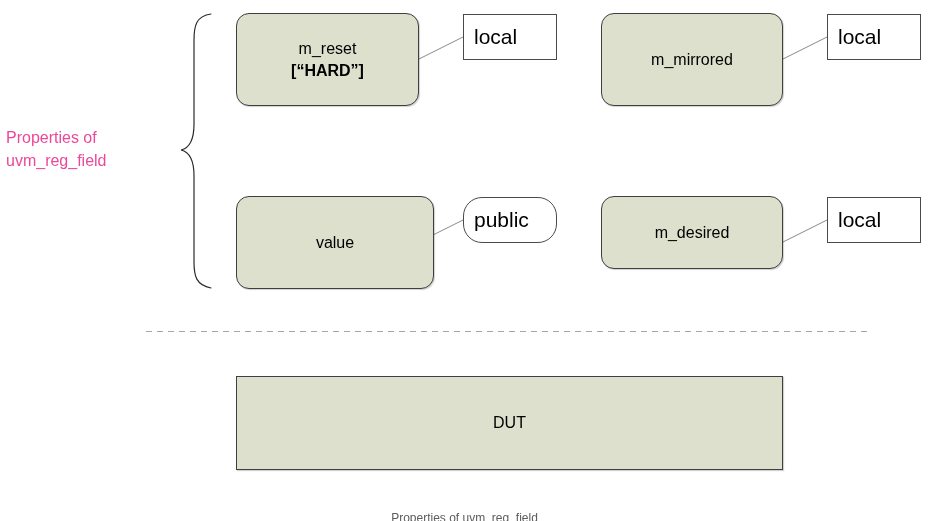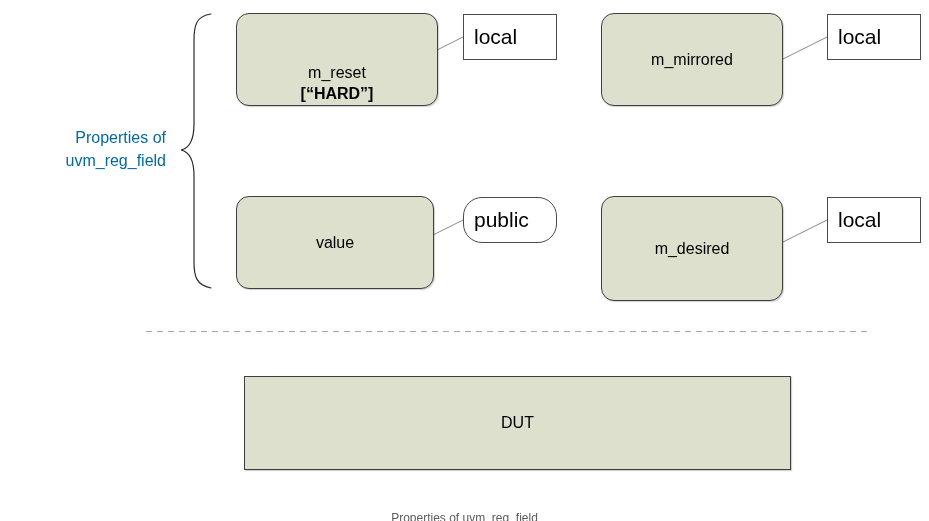--- a/index.html
+++ b/index.html
@@ -65,22 +65,22 @@
     align-items: center;
     justify-content: center;
     font-size: 16px;
     color: #000;
     box-shadow: 1px 1px 1px rgba(0,0,0,0.18);
   }
   .group-label {
     position: absolute;
     font-size: 16px;
     line-height: 1.45;
-    text-align: right;
-    color: #0369a1;
+    text-align: left;
+    color: #ec4899;
     white-space: nowrap;
   }
   .caption {
     position: absolute;
     font-size: 12px;
     color: #5c5c5c;
     text-align: center;
     width: 100%;
     left: 0;
     margin-top: 26px;
@@ -118,21 +118,21 @@
     <line x1="783" y1="242" x2="827" y2="220" stroke="#8a8a8a" stroke-width="1"></line>
 
     <line x1="146" y1="331.5" x2="872" y2="331.5" stroke="#A6A6A6" stroke-width="1.2" stroke-dasharray="6 5"></line>
   </svg>
 
   <div class="group-label" style="left:6px; top:126px; width:160px;">
     <span>Properties of</span><br>
     <span>uvm_reg_field</span>
   </div>
 
-  <div class="node-box" style="left:236px; top:13px; width:202px; height:93px;align-items:flex-end;">
+  <div class="node-box" style="left:236px; top:13px; width:183px; height:93px;">
     <span class="label-stack">
       <span>m_reset</span>
       <span class="line2">[“HARD”]</span>
     </span>
   </div>
 
   <div class="callout-box" style="left:463px; top:14px; width:94px; height:46px;">
     <span>local</span>
   </div>
 
@@ -149,31 +149,31 @@
   <div class="node-box" style="left:236px; top:196px; width:198px; height:93px;">
     <span class="label-stack">
       <span>value</span>
     </span>
   </div>
 
   <div class="callout-box" style="left:463px; top:197px; width:94px; height:46px;border-radius:19px;">
     <span>public</span>
   </div>
 
-  <div class="node-box" style="left:601px; top:196px; width:182px; height:105px;">
+  <div class="node-box" style="left:601px; top:196px; width:182px; height:73px;">
     <span class="label-stack">
       <span>m_desired</span>
     </span>
   </div>
 
   <div class="callout-box" style="left:827px; top:197px; width:94px; height:46px;">
     <span>local</span>
   </div>
 
-  <div class="dut-box" style="left:236px; top:376px; width:547px; height:94px;margin-left:8px;">
+  <div class="dut-box" style="left:236px; top:376px; width:547px; height:94px;">
     <span>DUT</span>
   </div>
 
   <div class="caption" style="top:485px;">
     <span>Properties of uvm_reg_field</span>
   </div>
 
 </div>
 
 </body></html>

